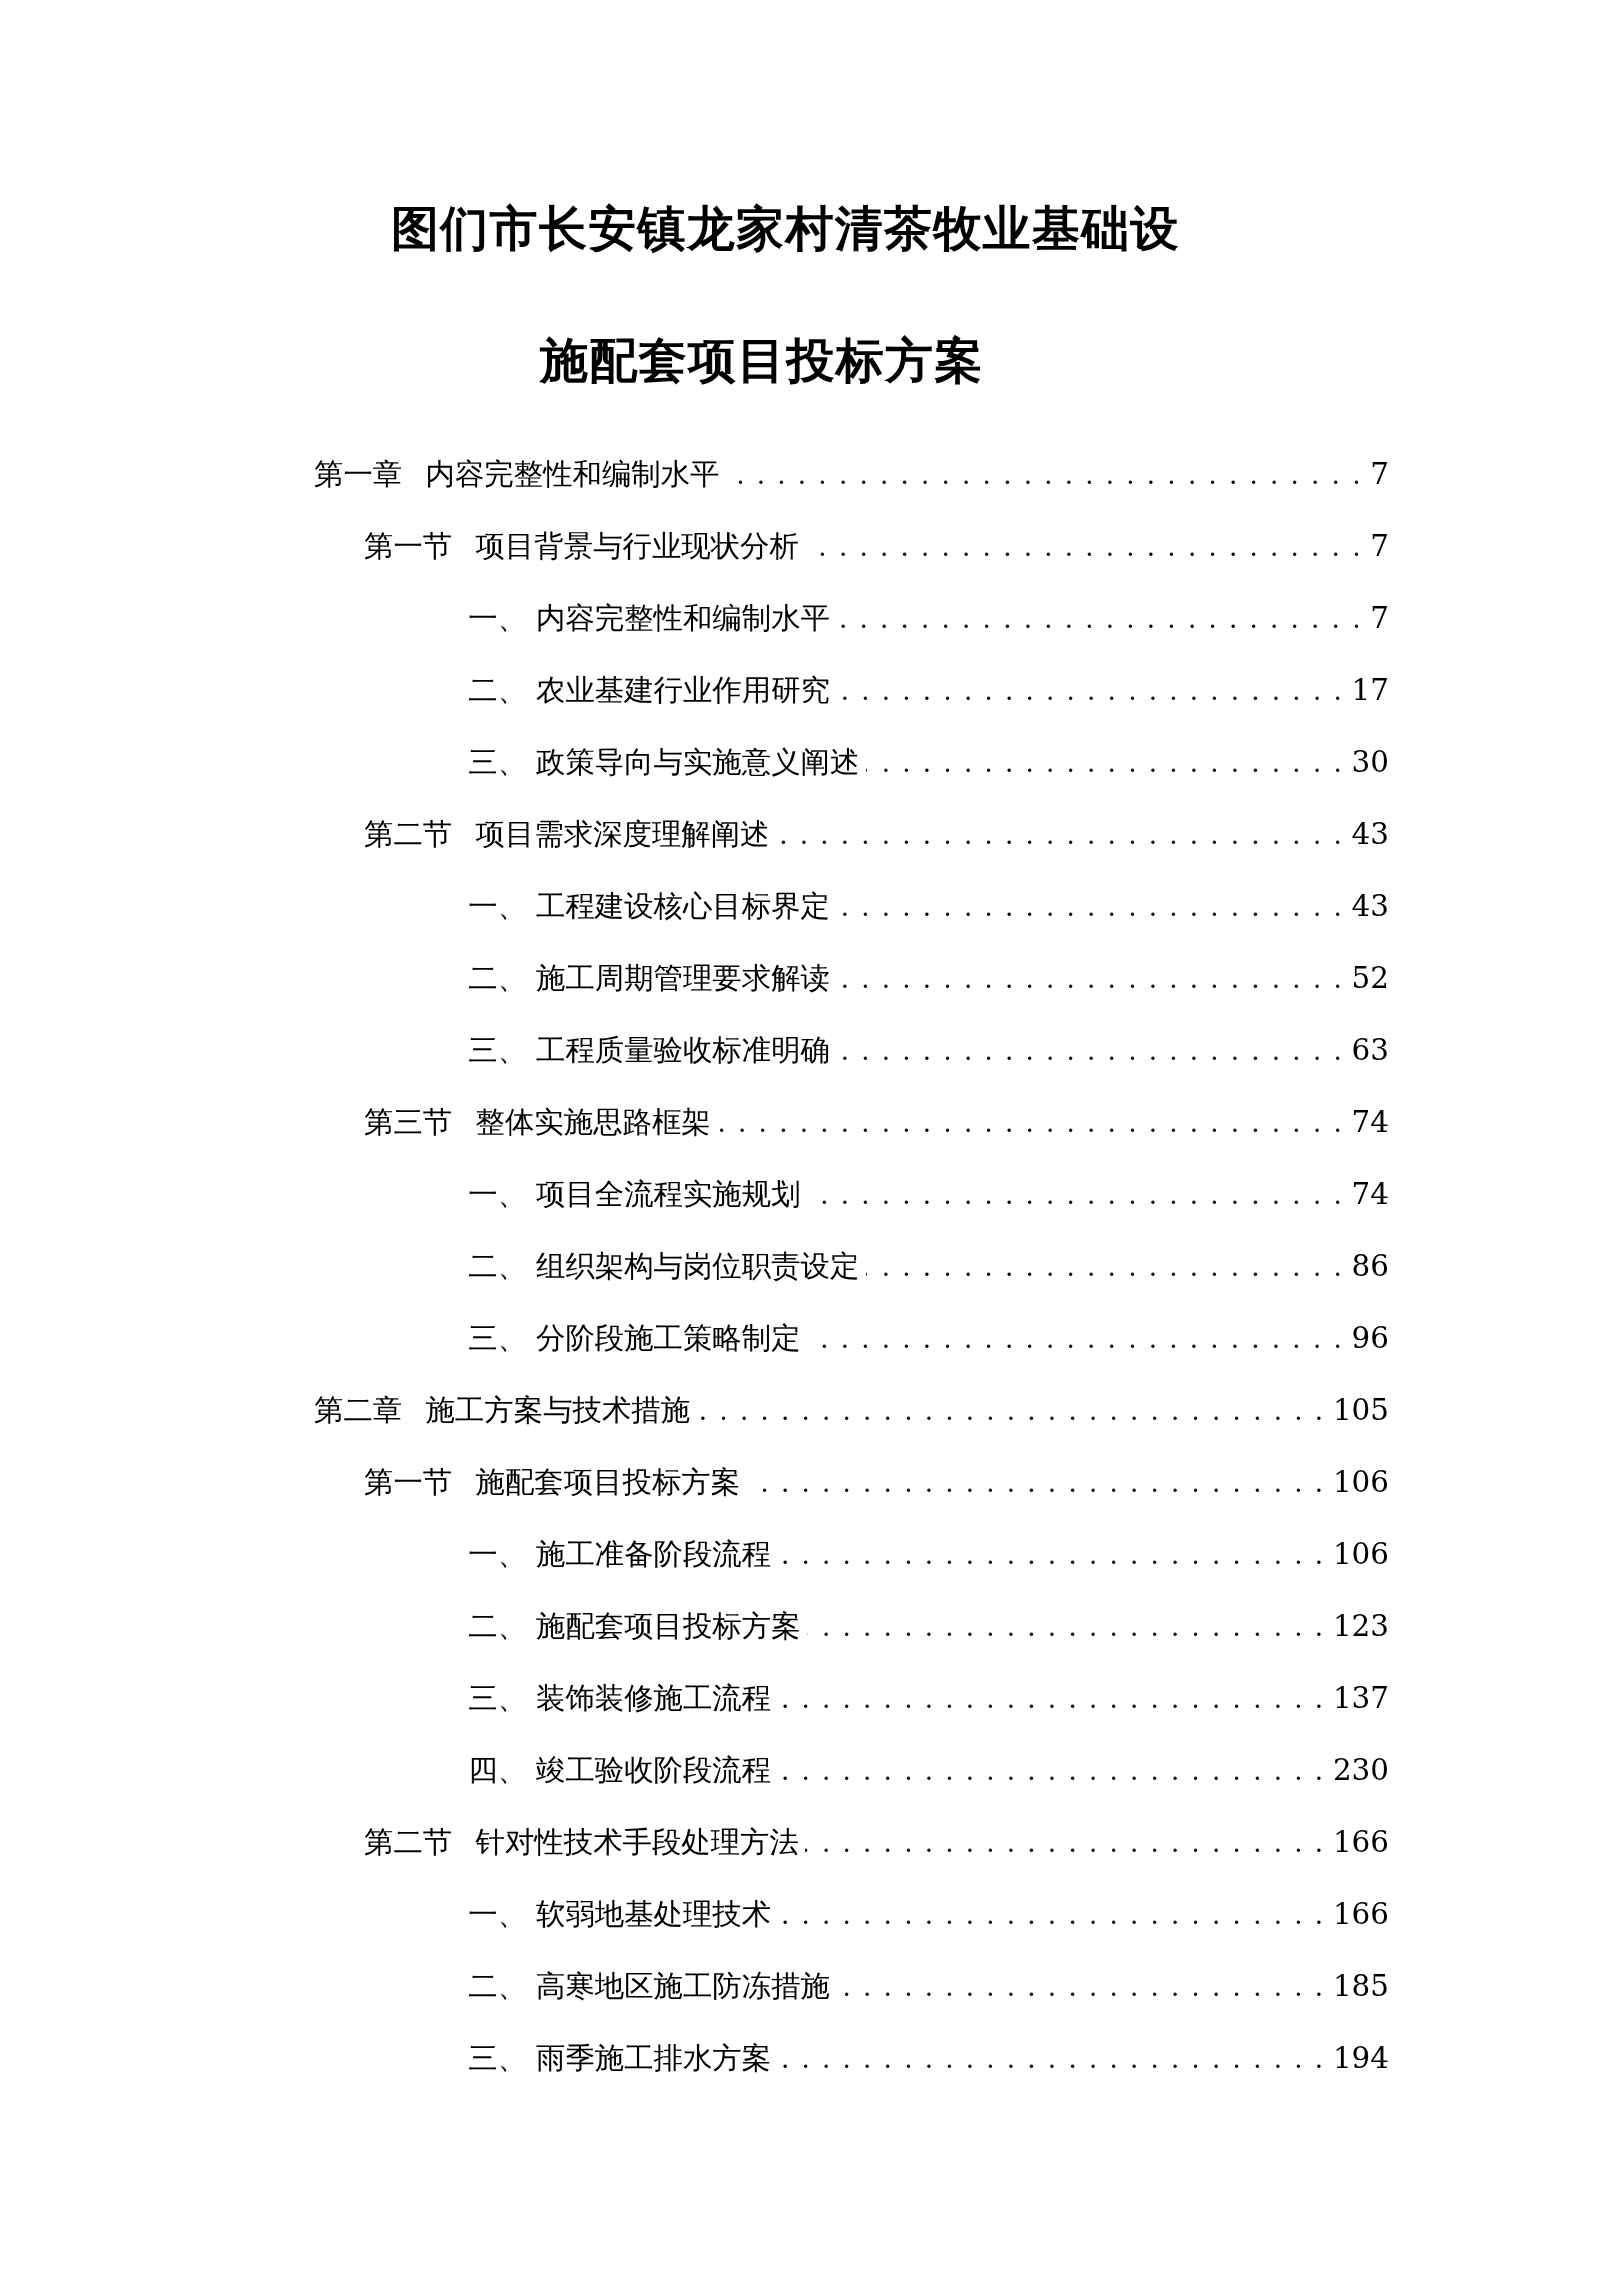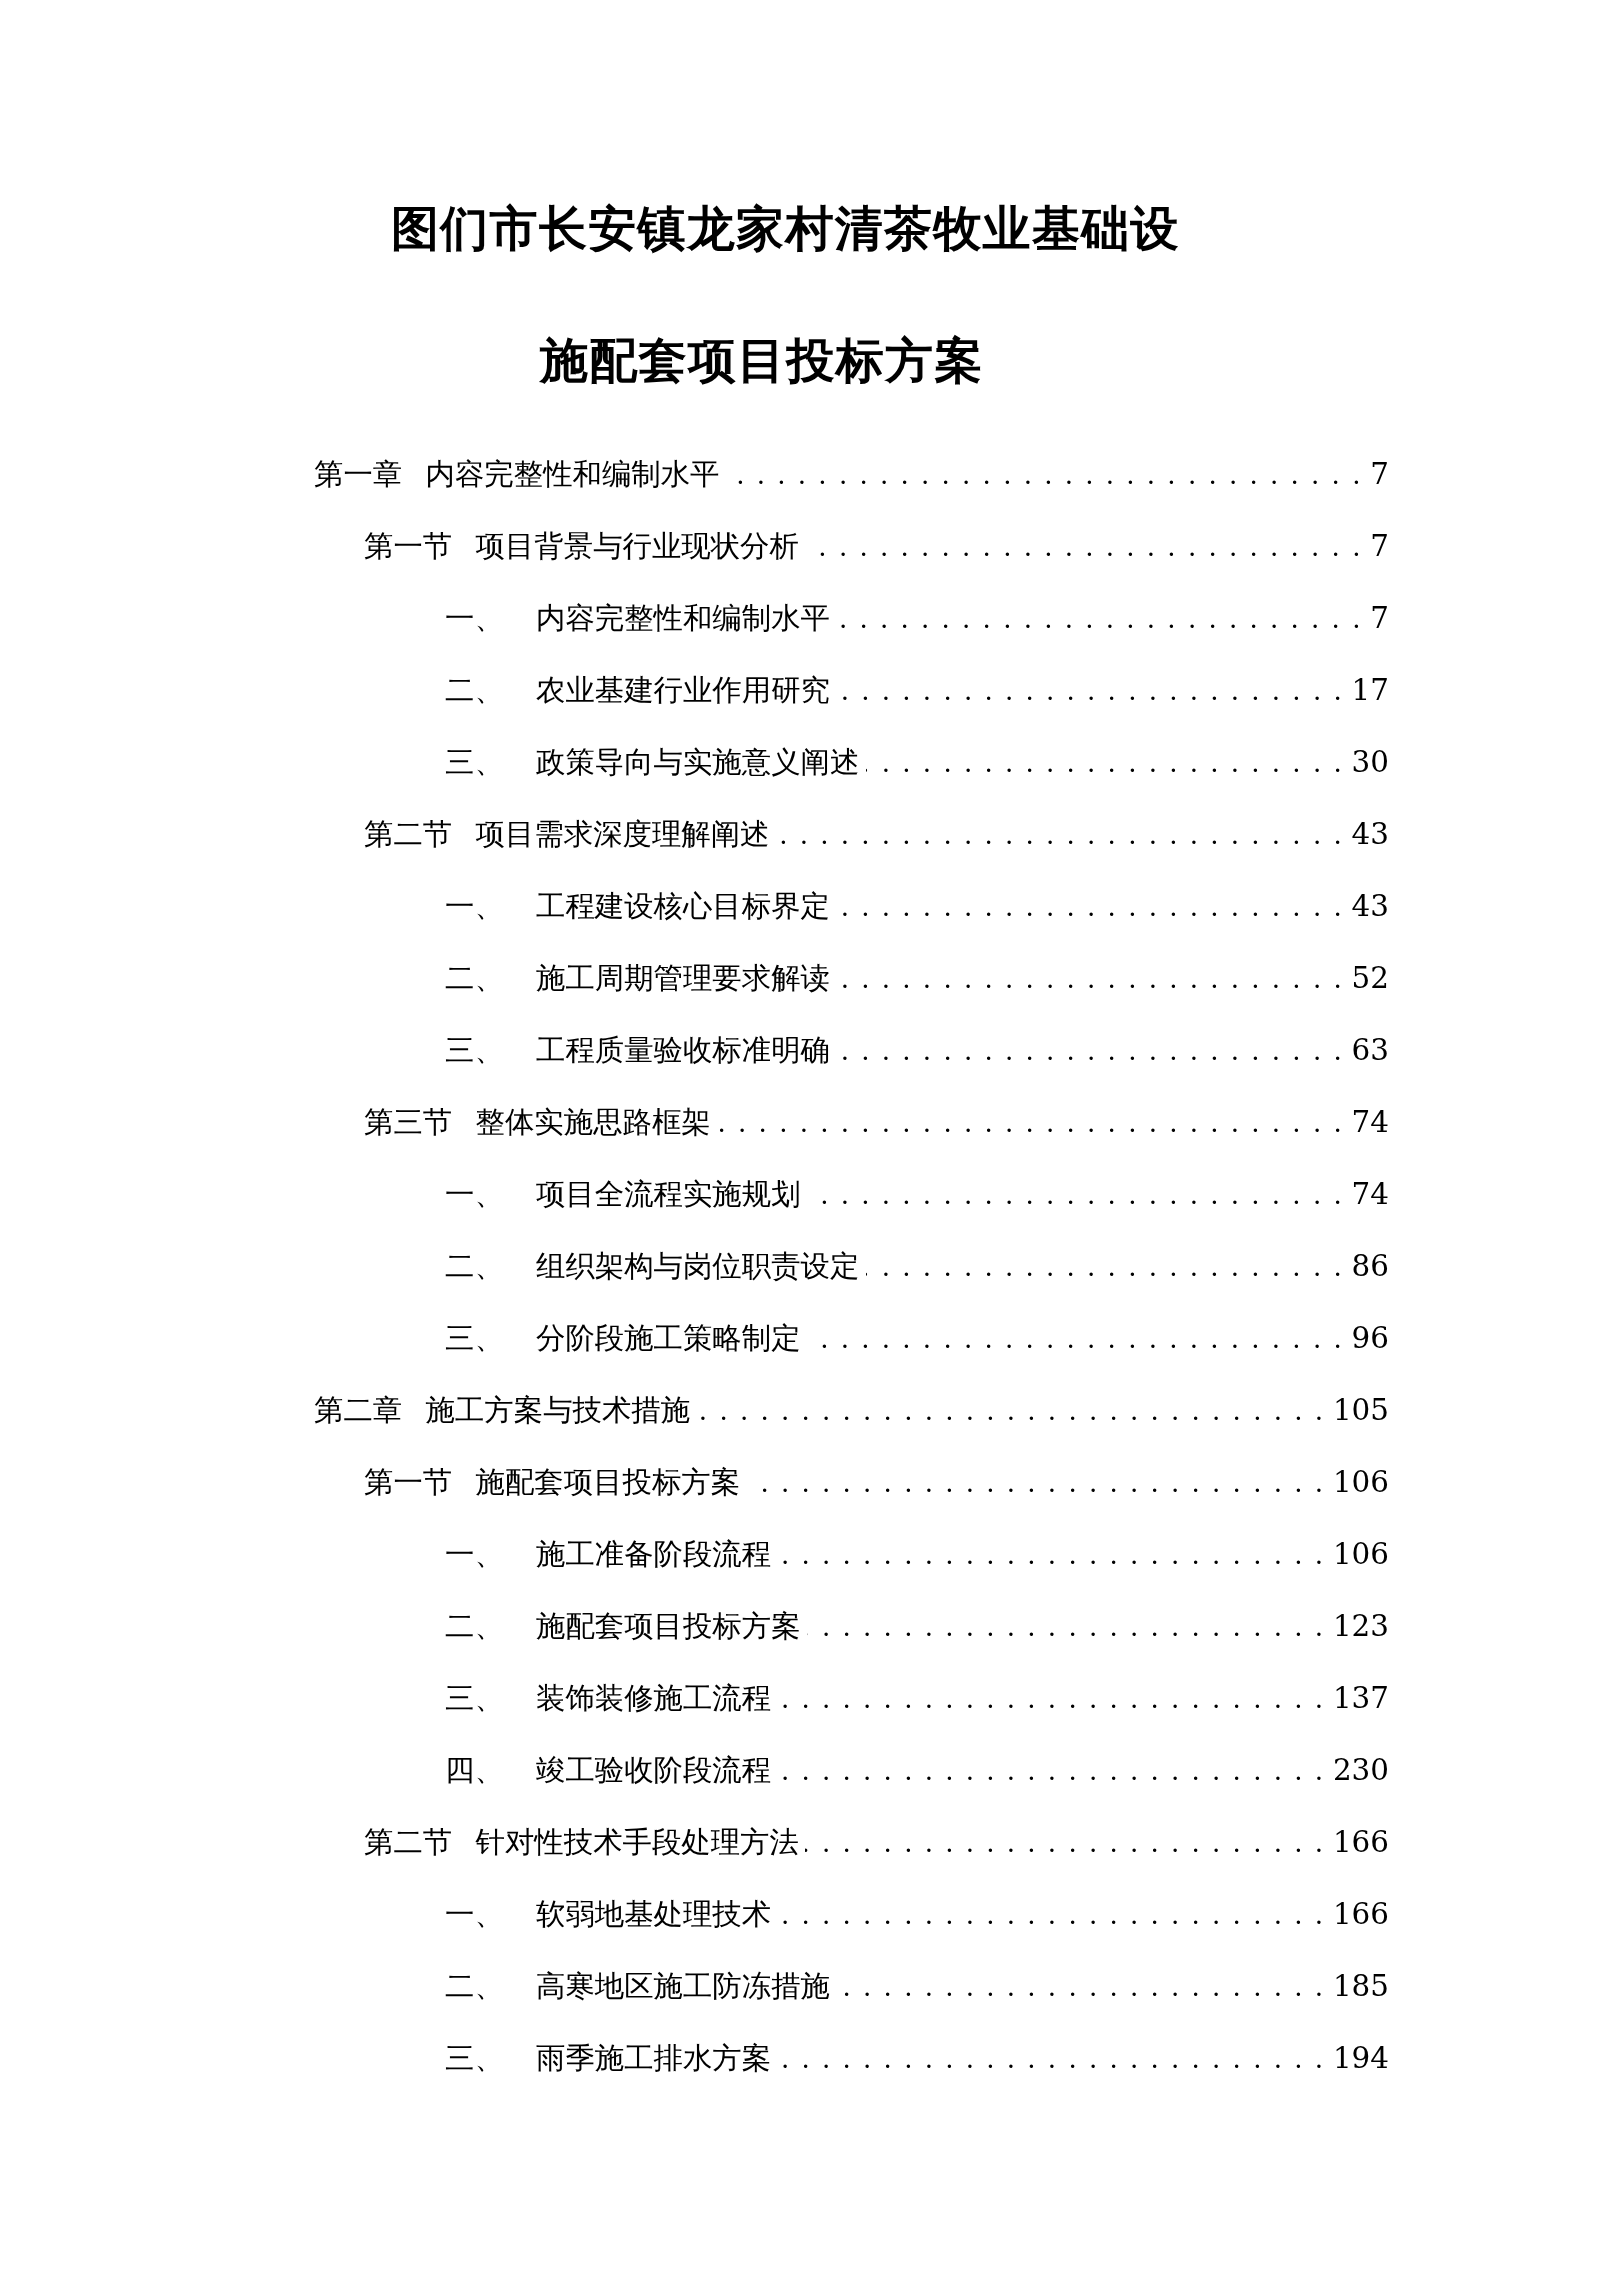--- a/index.html
+++ b/index.html
@@ -12,21 +12,21 @@
     font-weight: bold; font-size: 48px; line-height: 1; white-space: nowrap;
     letter-spacing: 1.3px;
   }
   #title1 { left: 391px; top: 204px; }
   #title2 { left: 540px; top: 336px; }
   .toc { position: absolute; left: 0; top: 0; width: 1623px; }
   .toc-row {
     position: absolute; height: 39px; display: flex; align-items: flex-end;
     font-size: 29.4px; line-height: 1; white-space: nowrap; right: 234px;
   }
-  .toc-row .num { display: inline-block; }
+  .toc-row .num { display: inline-block; text-align: right; }
   .toc-row.lvl1 { left: 314px; }
   .toc-row.lvl2 { left: 364px; }
   .toc-row.lvl3 { left: 445px; }
   .lvl1 .num, .lvl2 .num { margin-right: 14.4px; }
   .lvl3 .num { width: 82px; }
   .toc-row .label { display: inline-block; margin-left: 9px; }
   .toc-row .leader {
     flex: 1; overflow: hidden; margin: 0 7.9px 0 6.5px; position: relative; height: 29.4px;
   }
   .toc-row .leader::after {

